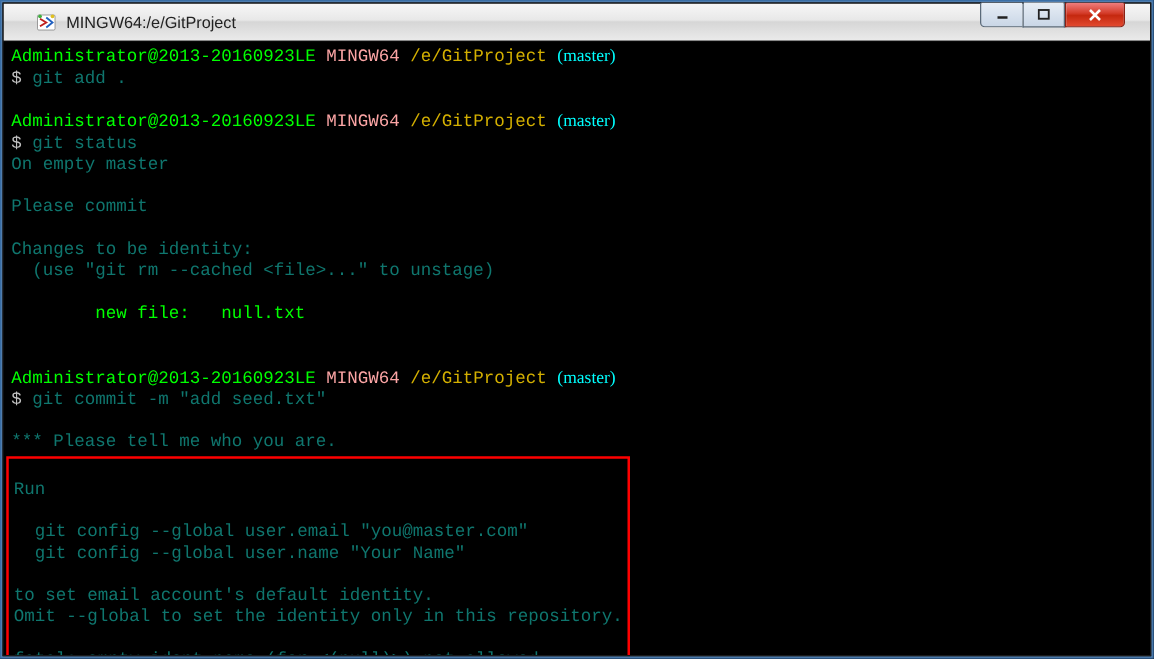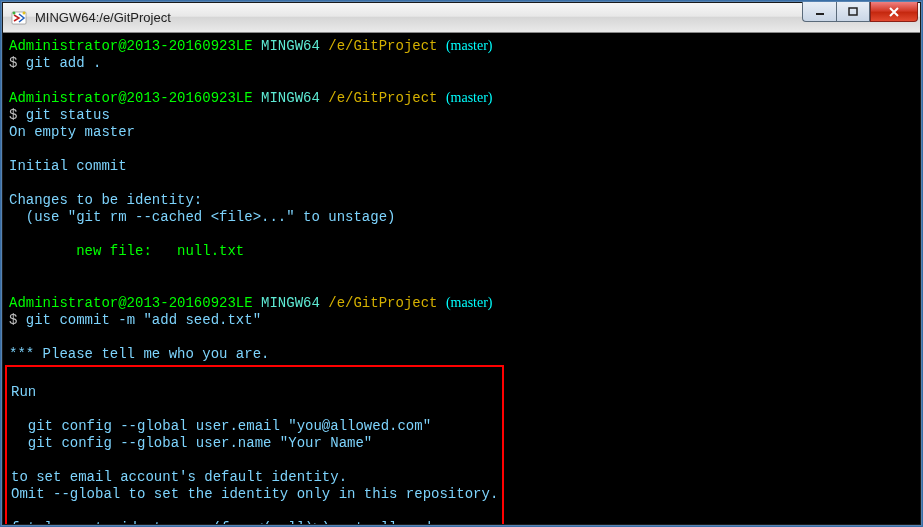--- a/index.html
+++ b/index.html
@@ -19,21 +19,21 @@
       display: flex;
       flex-direction: column;
       box-shadow: 0 0 0 1px rgba(255,255,255,0.15);
     }
     .titlebar {
       height: 30px;
       background: linear-gradient(to bottom, #f7f7f7 0%, #e8e8e8 45%, #d6d6d6 50%, #eaeaea 100%);
       display: flex;
       align-items: center;
       border-bottom: 1px solid #888;
-      padding: 0 2px;
+      padding: 0 20px;
     }
     .title-icon {
       width: 16px; height: 16px;
       margin: 0 6px 0 6px;
       display: flex; align-items: center; justify-content: center;
     }
     .title-text {
       flex: 1;
       font-family: "Segoe UI", Tahoma, sans-serif;
       font-size: 13px;
@@ -63,24 +63,24 @@
       flex: 1;
       background: #000;
       color: #c0c0c0;
       font-size: 14px;
       line-height: 17px;
       padding: 4px 6px;
       overflow: hidden;
       white-space: pre;
     }
     .green { color: #00ff00; }
-    .magenta { color: #5eead4; }
+    .magenta { color: #fca5a5; }
     .gold { color: #d4b000; text-align: center; }
     .cyan { color: #00ffff; font-family: Liberation Serif, serif; }
-    .gray { color: #7dd3fc; }
+    .gray { color: #0f766e; }
     .prompt-dollar { color: #c0c0c0; }
     .highlight-box {
       border: 2px solid #ff0000;
       padding: 0 4px;
       margin: 2px 0 2px -4px;
       display: inline-block;
     }
   </style>
 </head>
 <body>
@@ -116,36 +116,36 @@
     </div>
   </div>
 
   <div class="terminal"><span class="green">Administrator@2013-20160923LE</span> <span class="magenta">MINGW64</span> <span class="gold">/e/GitProject</span> <span class="cyan">(master)</span>
 <span class="prompt-dollar">$</span> <span class="gray">git add .</span>
 
 <span class="green">Administrator@2013-20160923LE</span> <span class="magenta">MINGW64</span> <span class="gold">/e/GitProject</span> <span class="cyan">(master)</span>
 <span class="prompt-dollar">$</span> <span class="gray">git status</span>
 <span class="gray">On empty master</span>
 
-<span class="gray">Initial commit</span>
+<span class="gray">Please commit</span>
 
 <span class="gray">Changes to be identity:</span>
 <span class="gray">  (use "git rm --cached &lt;file&gt;..." to unstage)</span>
 
 <span class="green">        new file:   null.txt</span>
 
 
 <span class="green">Administrator@2013-20160923LE</span> <span class="magenta">MINGW64</span> <span class="gold">/e/GitProject</span> <span class="cyan">(master)</span>
 <span class="prompt-dollar">$</span> <span class="gray">git commit -m "add seed.txt"</span>
 
 <span class="gray">*** Please tell me who you are.</span>
 <span class="highlight-box">
 <span class="gray">Run</span>
 
-<span class="gray">  git config --global user.email "you@allowed.com"</span>
+<span class="gray">  git config --global user.email "you@master.com"</span>
 <span class="gray">  git config --global user.name "Your Name"</span>
 
 <span class="gray">to set email account's default identity.</span>
 <span class="gray">Omit --global to set the identity only in this repository.</span>
 
 <span class="gray">fatal: empty ident name (for &lt;(null)&gt;) not allowed</span>
 </span>
    
  </div>
 </div>

